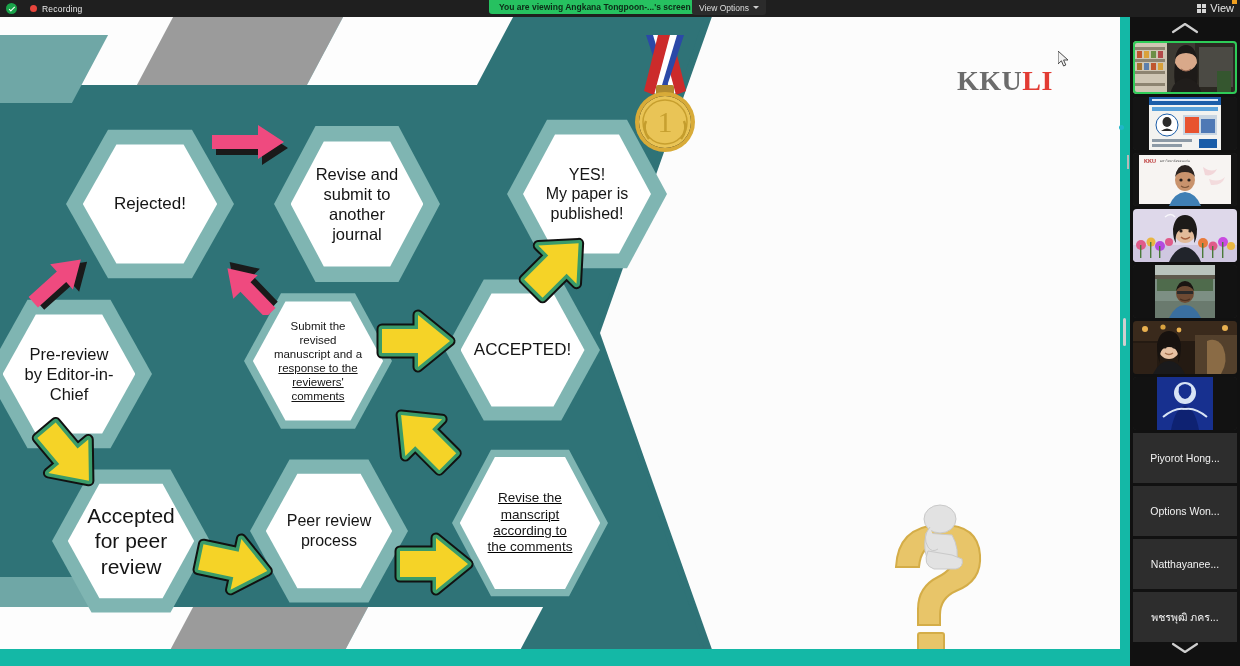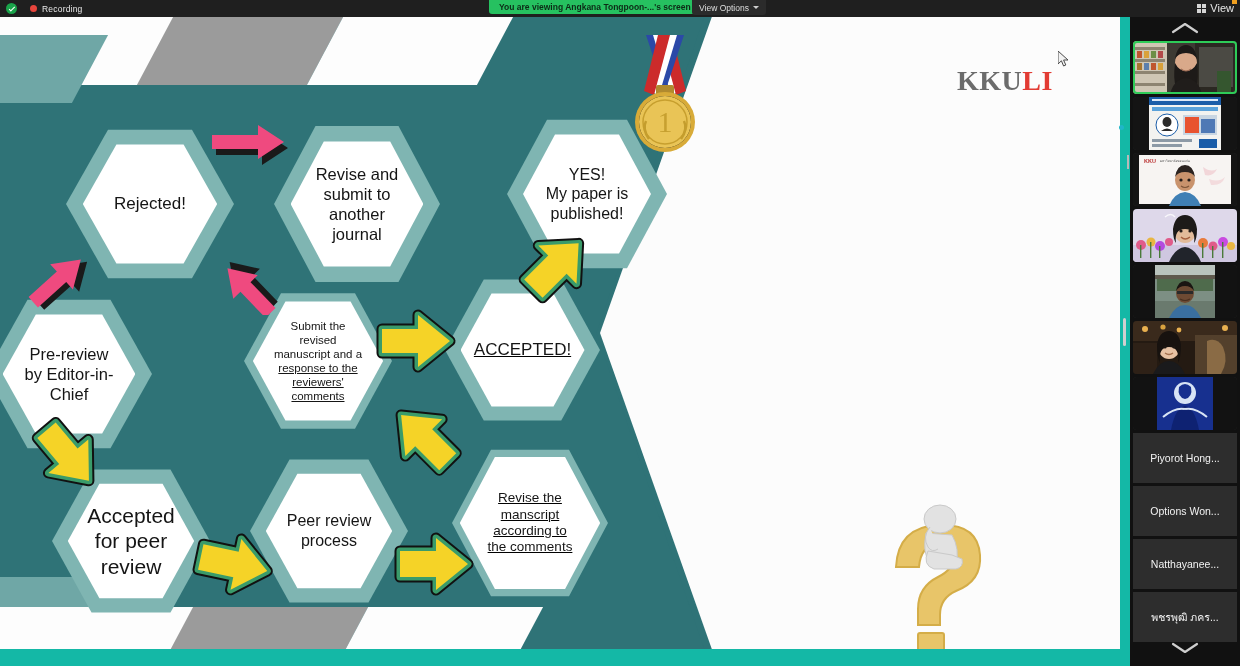--- a/index.html
+++ b/index.html
@@ -248,21 +248,21 @@
           <span>Submit the</span>
           <span>revised</span>
           <span>manuscript and a</span>
           <span class="hx-u">response to the</span>
           <span class="hx-u">reviewers'</span>
           <span class="hx-u">comments</span>
         </div>
       </div>
     </div>
 
-    <div class="hex-outer" style="left:445px; top:258px; width:155px; height:150px;text-decoration:underline;">
+    <div class="hex-outer" style="left:445px; top:258px; width:155px; height:150px;">
       <div class="hex-inner" style="font-size:17px;">
         <div>
           <span>ACCEPTED!</span>
         </div>
       </div>
     </div>
 
     <div class="hex-outer" style="left:52px; top:448px; width:158px; height:152px;">
       <div class="hex-inner" style="font-size:21px;">
         <div>

